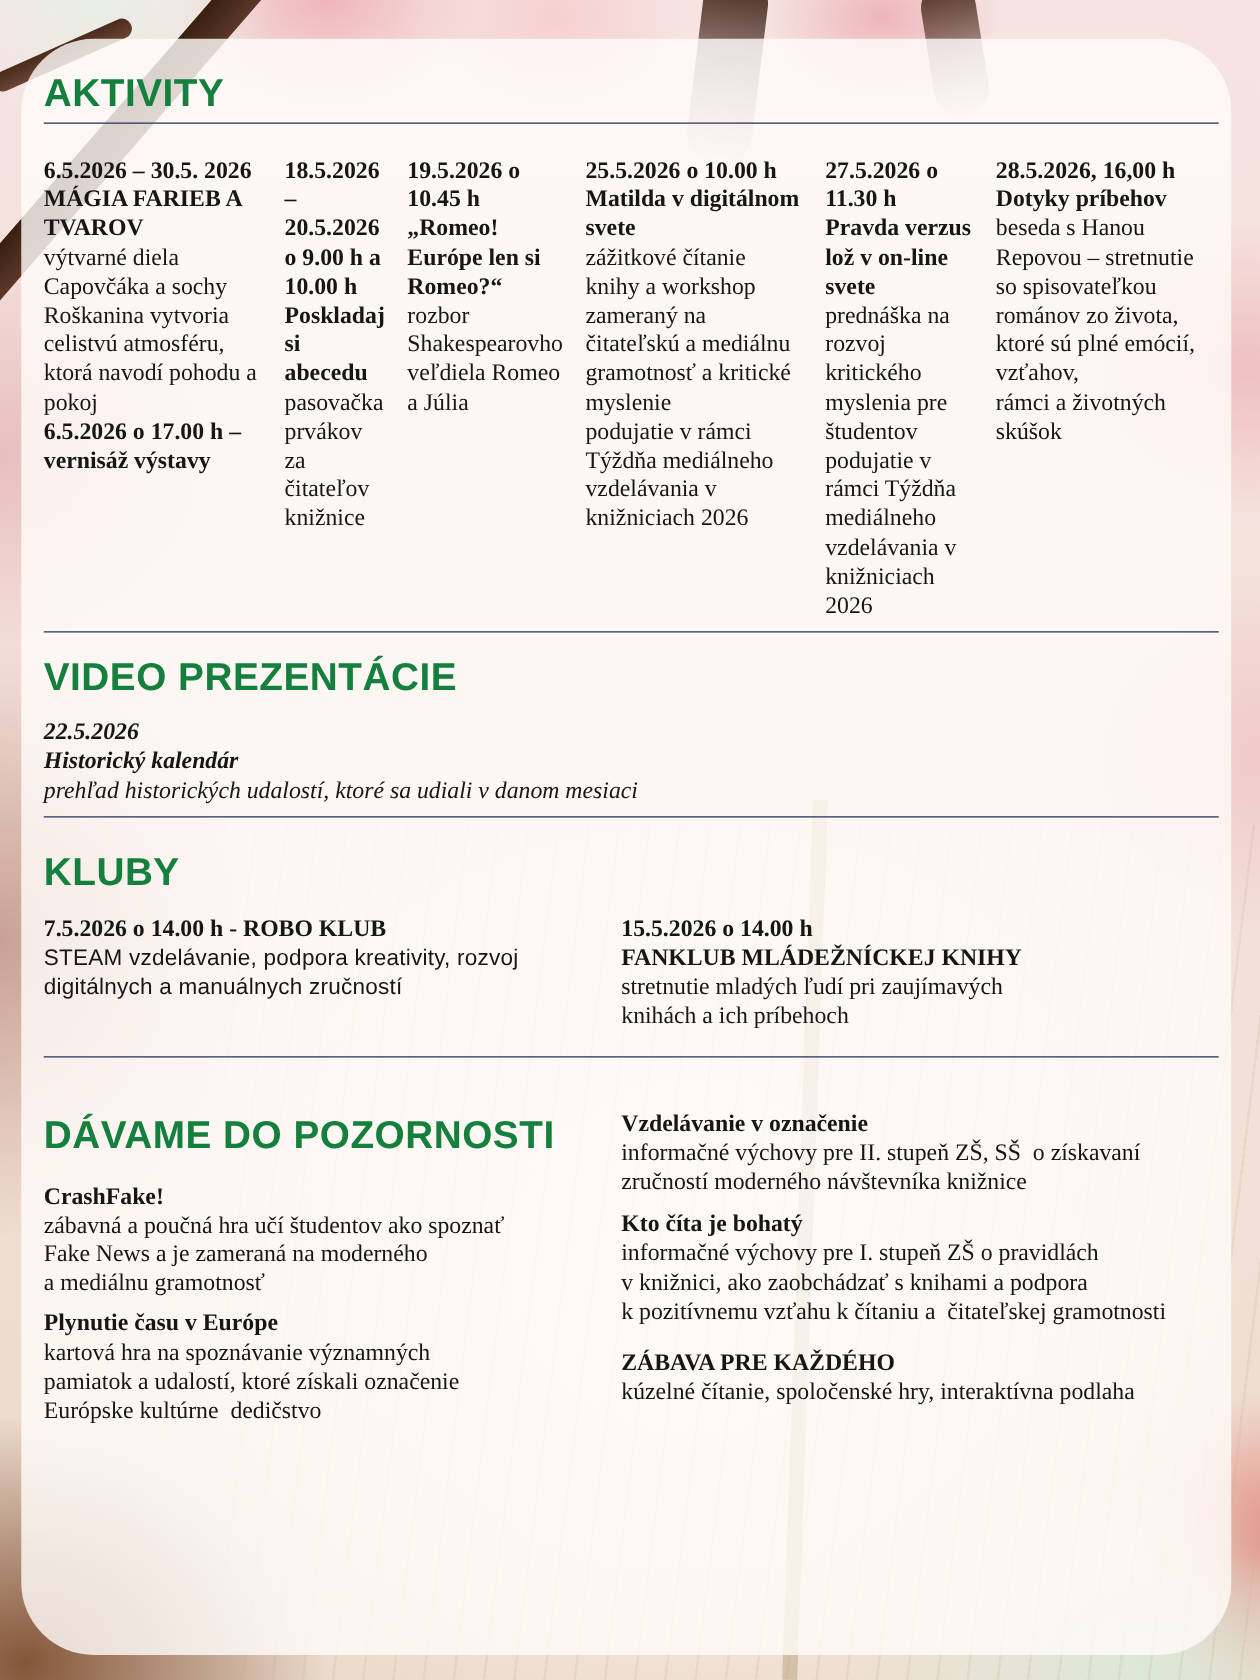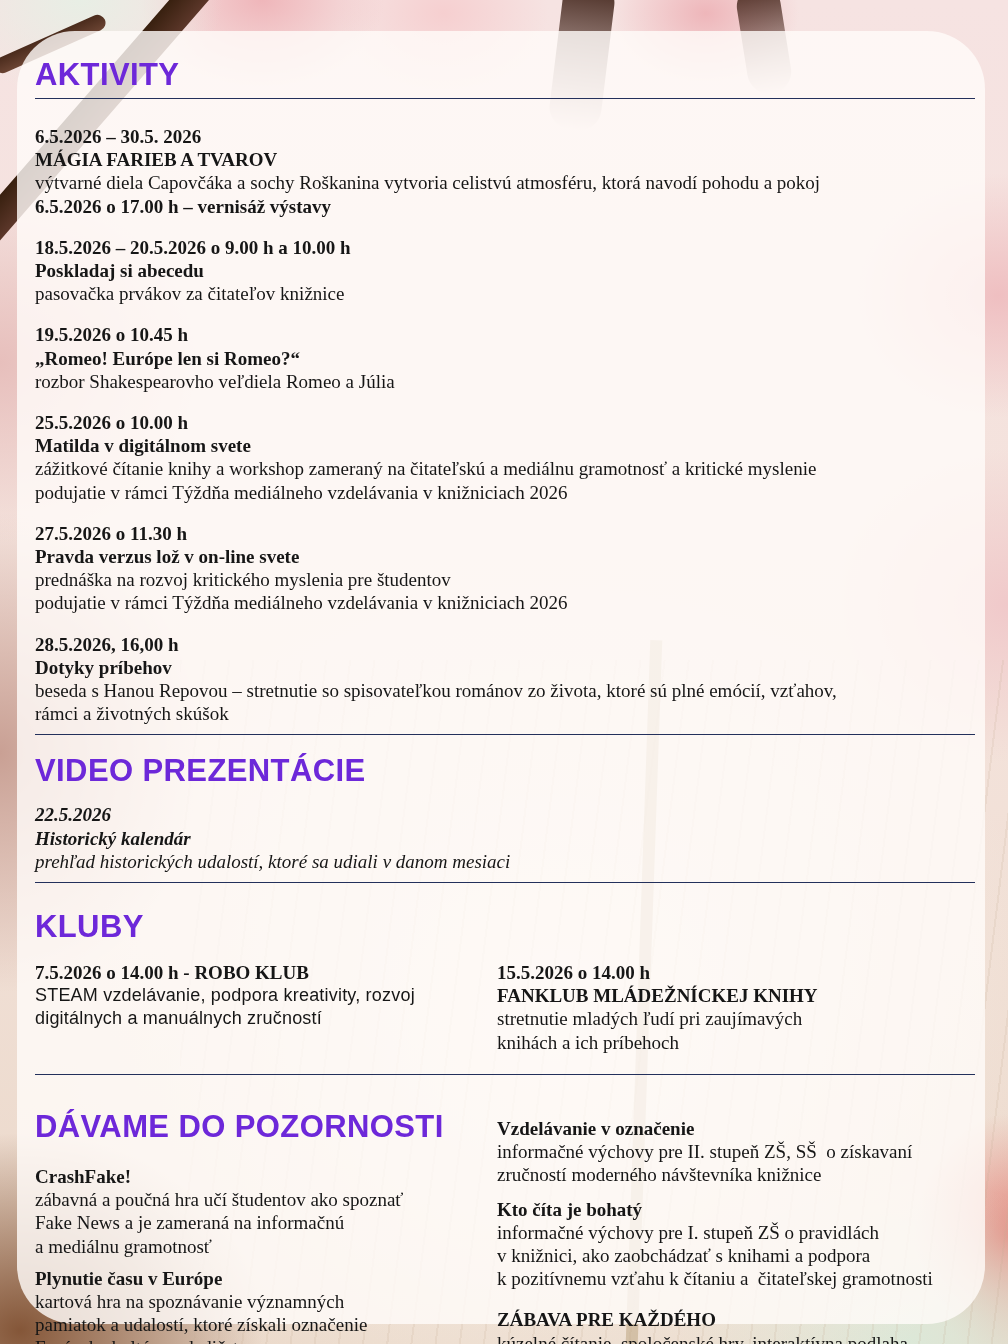--- a/index.html
+++ b/index.html
@@ -35,39 +35,39 @@
     background:linear-gradient(#45281e,rgba(69,40,30,0));transform:rotate(7deg);}
   .branch-stub{left:742px;top:-16px;width:44px;height:110px;
     background:linear-gradient(#503026,rgba(80,48,38,0));transform:rotate(-9deg);}
   .twine{position:absolute;left:638px;top:640px;width:12px;height:704px;
     background:rgba(189,166,130,.55);transform:rotate(2deg);}
   
   .card{position:absolute;left:17px;top:31px;width:968px;height:1293px;
     border-radius:58px;background:rgba(255,251,249,.81);
     box-sizing:border-box;padding:26px 10px 0 18px;}
   .h{font-family:"Liberation Sans",sans-serif;font-weight:700;font-size:31px;
-    color:#6d28d9;margin:0;letter-spacing:.4px;}
+    color:#15803d;margin:0;letter-spacing:.4px;}
   .rule{border:0;border-top:1.6px solid #23305b;margin:0;}
   p{margin:0;font-size:19px;line-height:23.2px;color:#161616;white-space:pre-wrap;}
   .b{font-weight:700;}
   .sans{font-family:"Liberation Sans",sans-serif;font-size:18px;letter-spacing:.2px;}
   .rule-a{margin-top:5px;}
-  .events{margin-top:26px;display:flex;flex-direction:column;gap:18px;}
+  .events{margin-top:26px;display:flex;gap:18px;}
   .rule-video{margin-top:9px;}
   .h-video{margin-top:18px;}
   .ev-video{margin-top:14px;font-style:italic;}
   .rule-kluby{margin-top:9px;}
   .h-kluby{margin-top:26px;}
   .cols{display:flex;margin-top:16px;}
   .col-l{width:462px;flex:none;}
   .col-r{flex:1;}
   .rule-poz{margin-top:20px;}
   .sec-poz{margin-top:0;}
   .poz-cols{display:flex;margin-top:32px;}
-  .poz-left .h{margin-top:2px;}
+  .poz-left .h{margin-top:12px;}
   .poz-item1{margin-top:20px;}
   .poz-item2{margin-top:9px;}
   .poz-right{padding-top:10px;}
   .poz-r2{margin-top:11px;}
   .poz-r3{margin-top:18px;}
 </style>
 </head>
 <body>
 
 <div class="bg">
@@ -151,21 +151,21 @@
   </section>
 
   <hr class="rule rule-poz">
   <section class="sec-poz">
     <div class="poz-cols">
       <div class="col-l poz-left">
         <h1 class="h">DÁVAME DO POZORNOSTI</h1>
         <div class="poz-item1">
           <p class="b">CrashFake!</p>
           <p>zábavná a poučná hra učí študentov ako spoznať</p>
-          <p>Fake News a je zameraná na informačnú</p>
+          <p>Fake News a je zameraná na moderného</p>
           <p>a mediálnu gramotnosť</p>
         </div>
         <div class="poz-item2">
           <p class="b">Plynutie času v Európe</p>
           <p>kartová hra na spoznávanie významných</p>
           <p>pamiatok a udalostí, ktoré získali označenie</p>
           <p>Európske kultúrne  dedičstvo</p>
         </div>
       </div>
       <div class="col-r poz-right">

